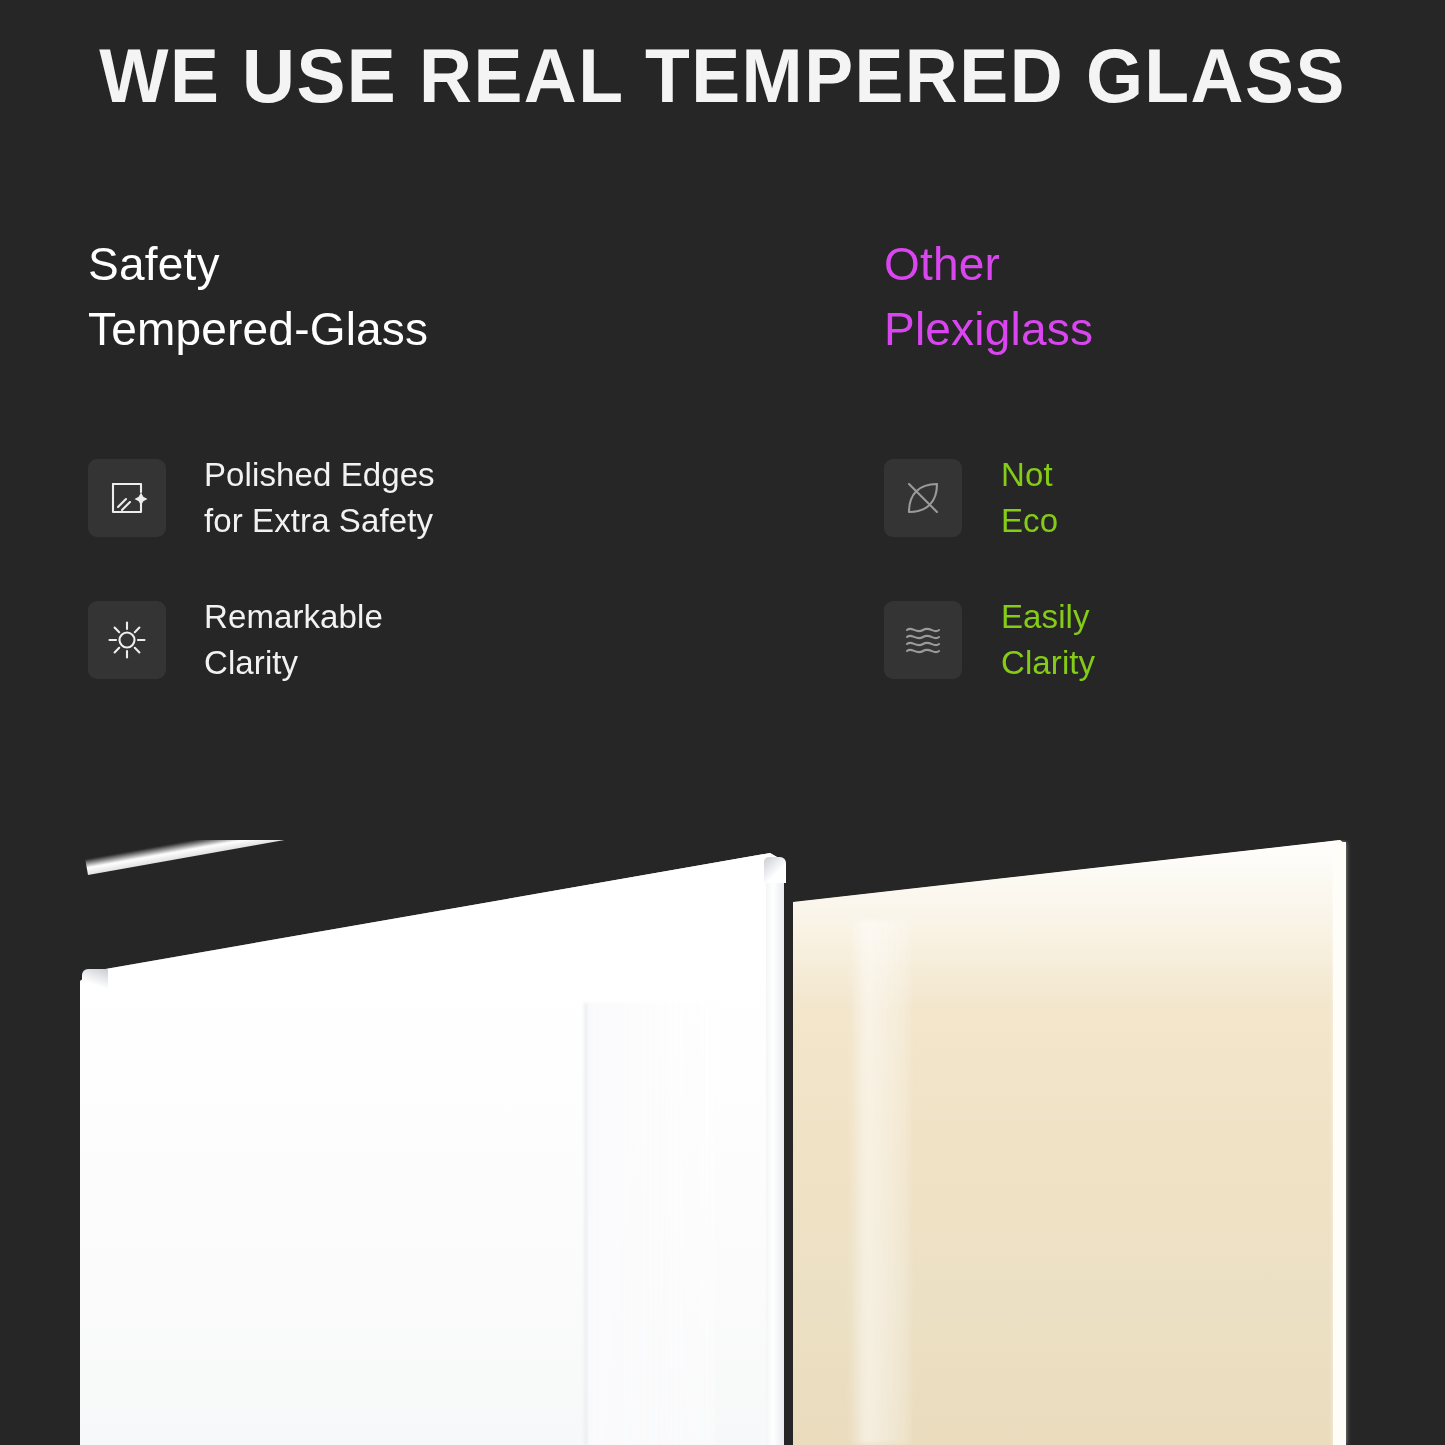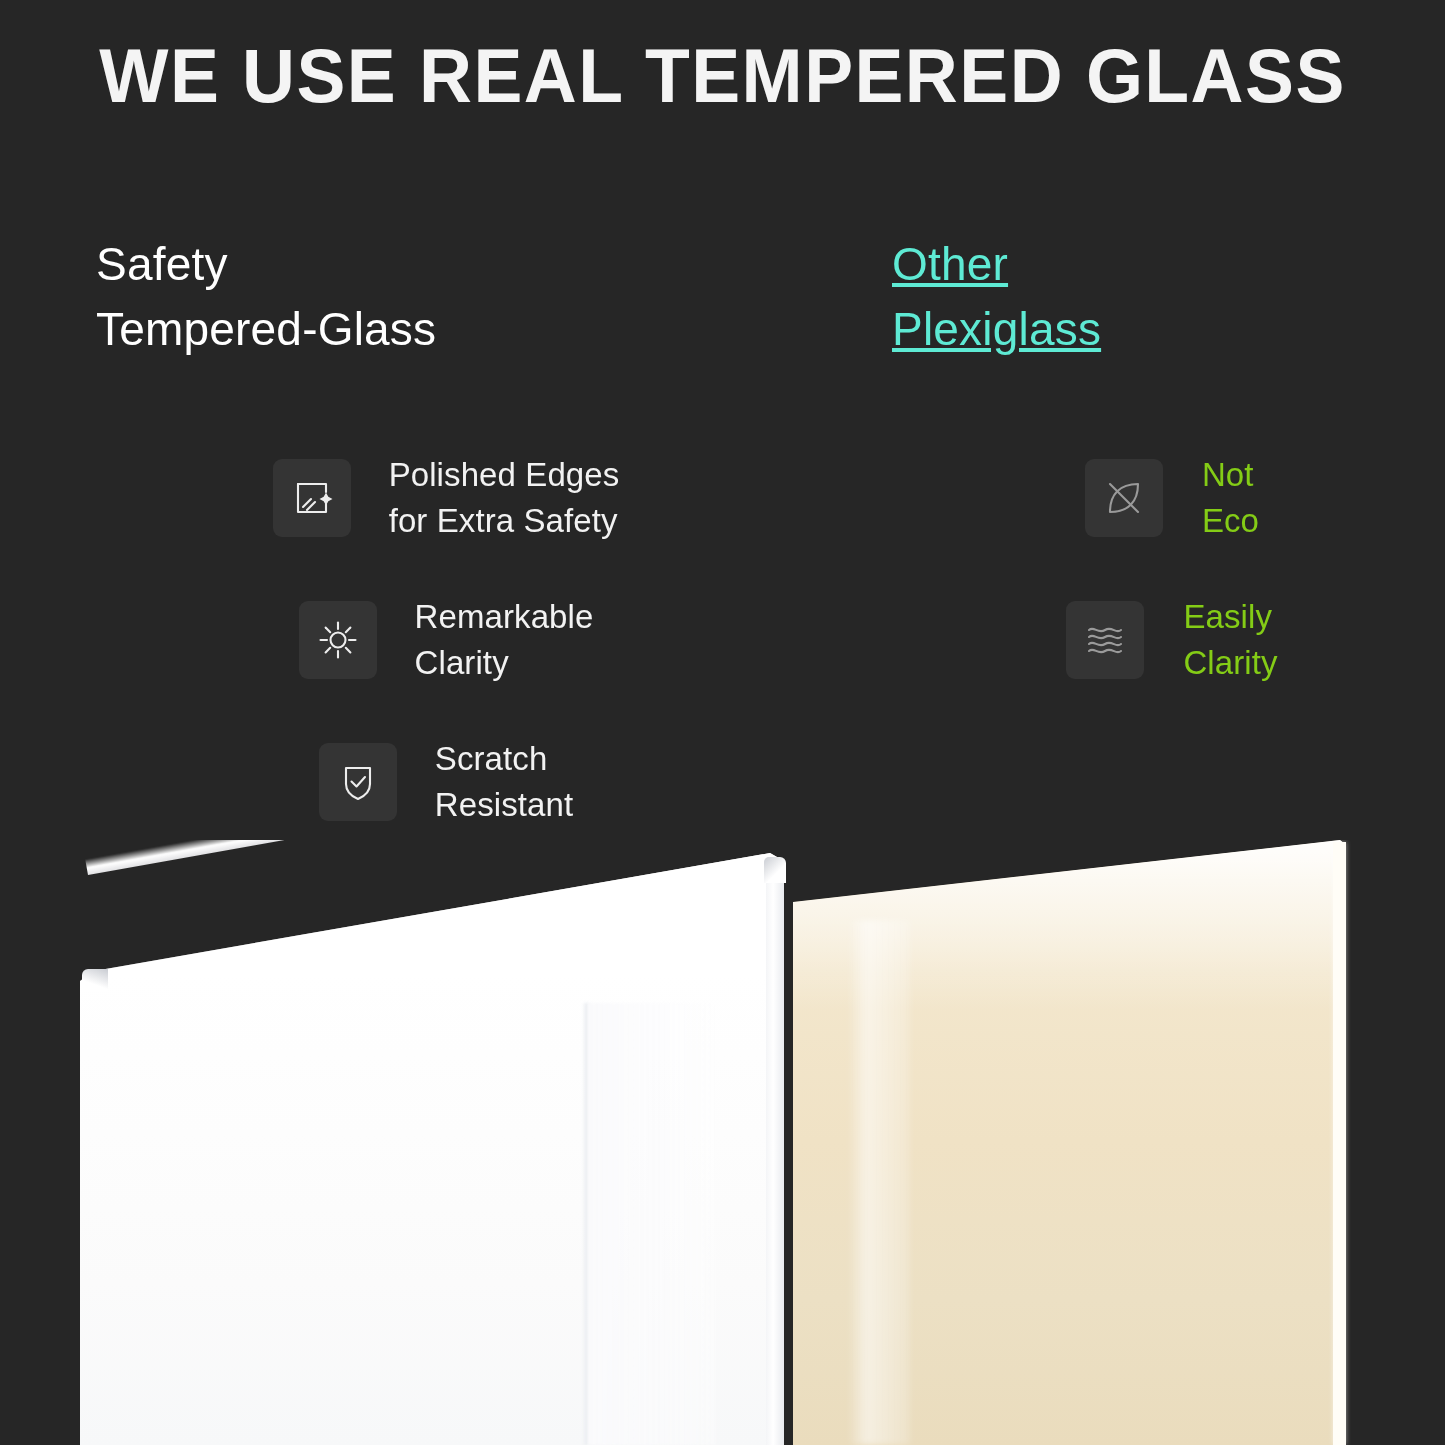--- a/index.html
+++ b/index.html
@@ -19,37 +19,36 @@
     font-weight:bold;
     font-size:76px;
     letter-spacing:1.5px;
     line-height:1;
     transform:scaleX(0.965);
     transform-origin:50% 50%;
     white-space:nowrap;
   }
 
   
-  .columns{position:absolute;left:8px;top:232px;width:1298px;height:620px;}
+  .columns{position:absolute;left:0;top:232px;width:1298px;height:620px;}
   .col{position:absolute;top:0;}
   .col.left{left:88px;width:700px;}
   .col.right{left:884px;width:560px;}
 
   .col-title{
     font-size:46px;line-height:1.42;font-weight:400;
     letter-spacing:0.2px;white-space:pre-line;
   }
   .col.left  .col-title{color:#ffffff;}
-  .col.right .col-title{color:#5eead4;text-decoration:underline;}
+  .col.right .col-title{color:#d946ef;}
 
   .features{position:absolute;left:0;top:205px;width:100%;}
   .feature{
     display:flex;align-items:center;
     height:122px;
-    justify-content:center;
   }
   .feature + .feature{margin-top:20px;}
 
   .tile{
     width:78px;height:78px;flex:0 0 78px;
     background:#343434;border-radius:9px;
     display:flex;align-items:center;justify-content:center;
     margin-right:38px;
   }
   .col.right .tile{margin-right:39px;}
@@ -203,30 +202,20 @@
             <path d="M9.6 9.6 L14.2 14.2"></path>
               <path d="M29.8 29.8 L34.4 34.4"></path>
             <path d="M34.4 9.6 L29.8 14.2"></path>
               <path d="M14.2 29.8 L9.6 34.4"></path>
           </svg>
         </span>
         <span class="feat-label">Remarkable
 Clarity</span>
       </div>
 
-      <div class="feature">
-        <span class="tile">
-          <svg width="44" height="44" viewBox="0 0 44 44" fill="none" stroke="#ededed" stroke-width="2.1" stroke-linecap="round" stroke-linejoin="round">
-            <path d="M10 8 H34 V24 C34 32 28 36.5 22 39 C16 36.5 10 32 10 24 Z"></path>
-            <path d="M15.5 21.5 L20.5 26.5 L29 17"></path>
-          </svg>
-        </span>
-        <span class="feat-label">Scratch
-Resistant</span>
-      </div>
 
     </div>
   </div>
 
   <div class="col right">
     <div class="col-title">Other
 Plexiglass</div>
 
     <div class="features">
 

